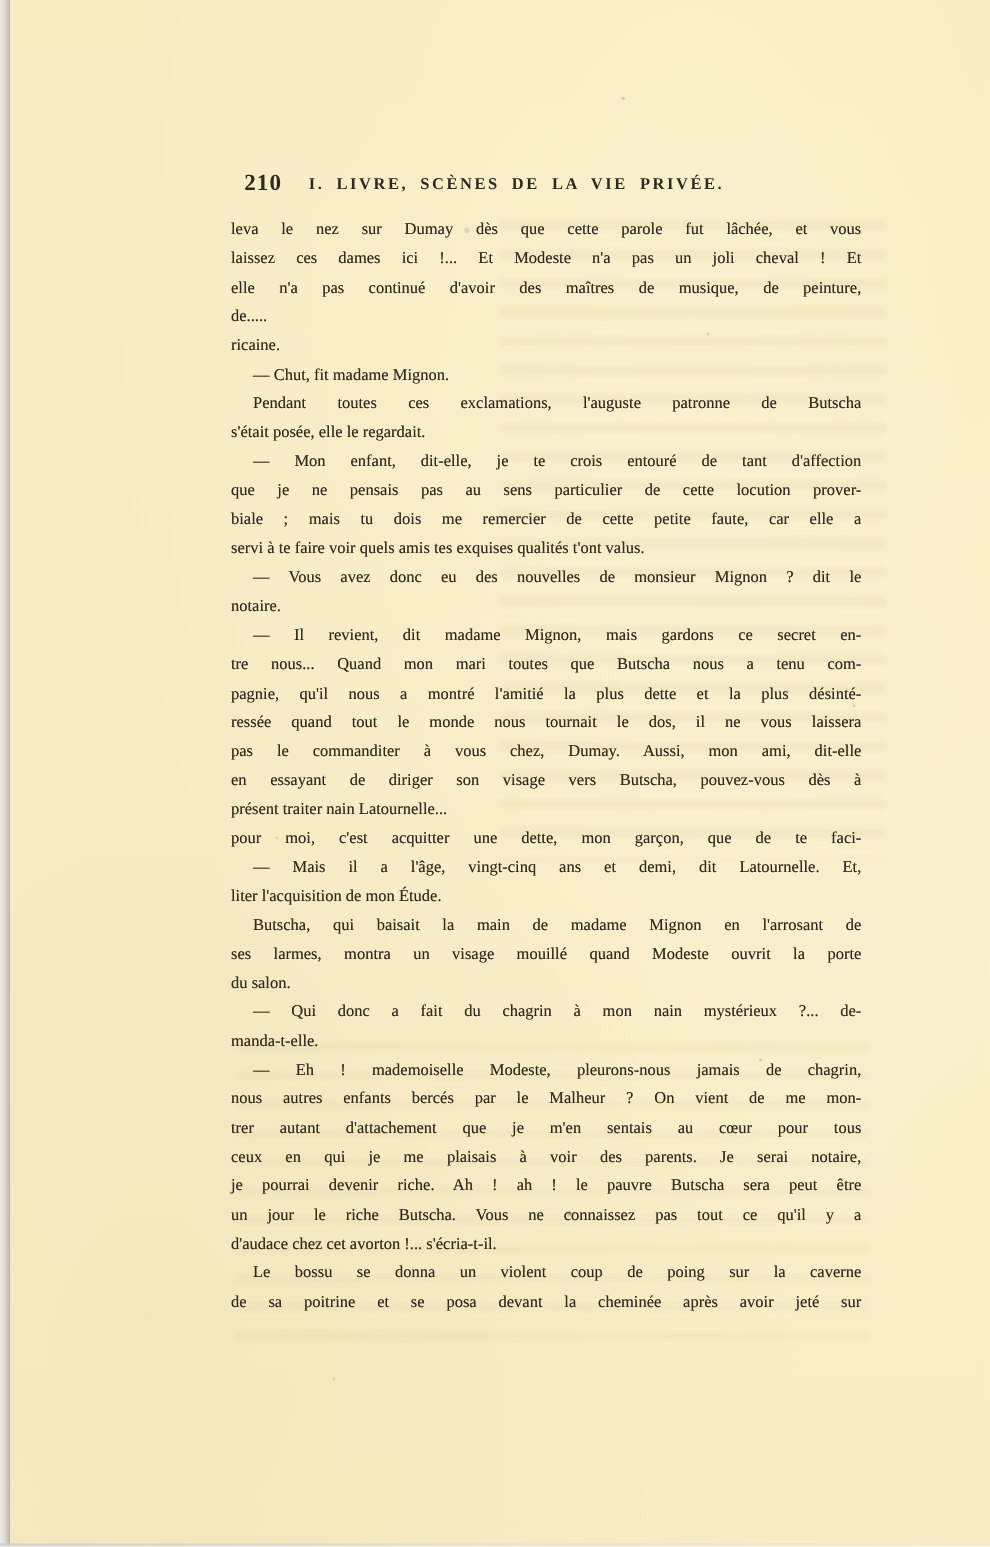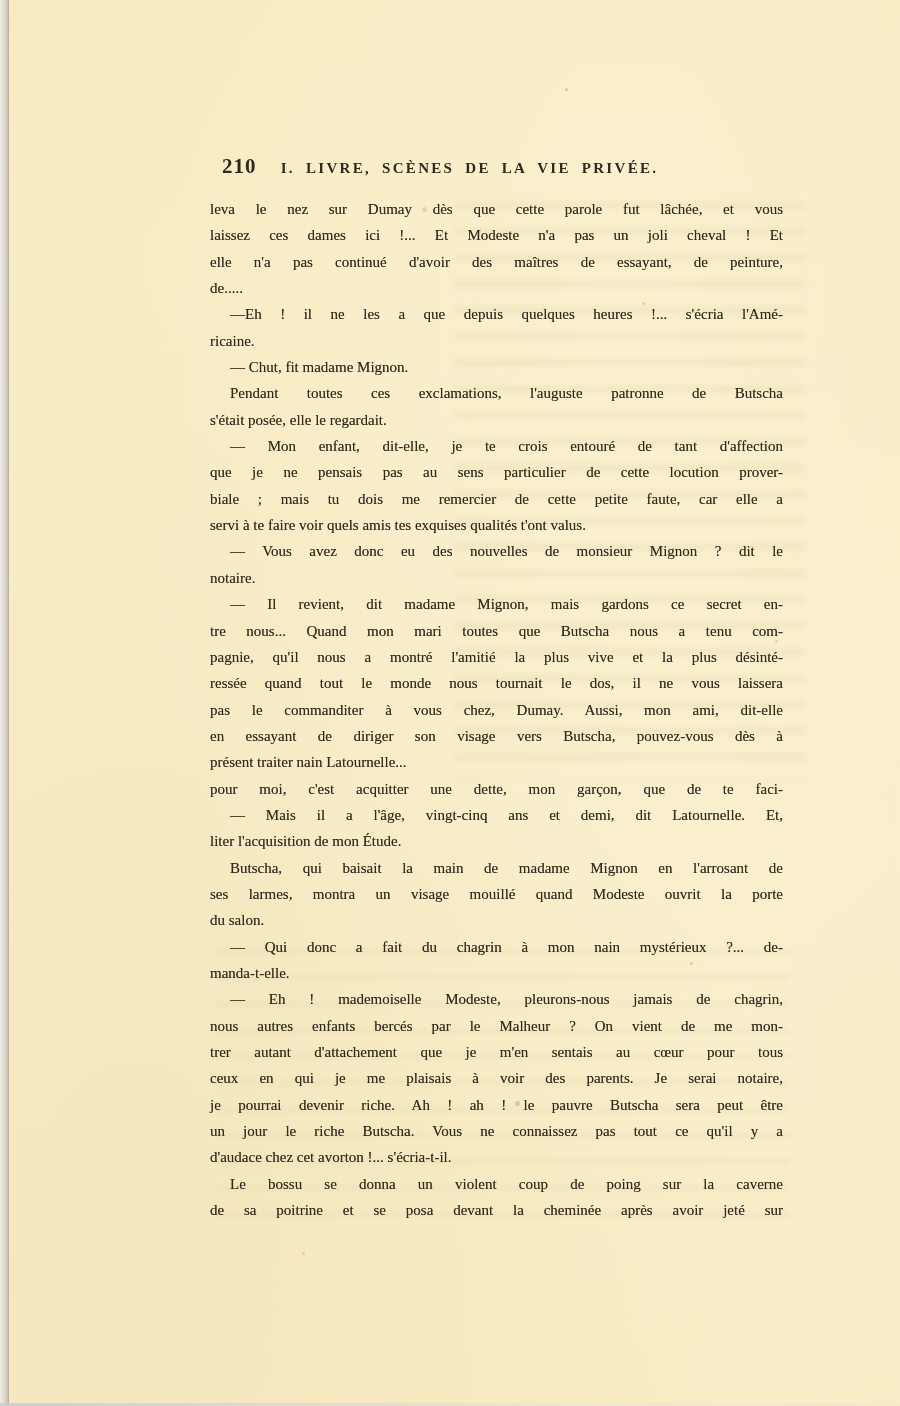--- a/index.html
+++ b/index.html
@@ -87,36 +87,35 @@
   <div class="specks"></div>
 
   <header class="running-head">
     <span class="pagenum">210</span>
     <span class="running-title">I. LIVRE, SCÈNES DE LA VIE PRIVÉE.</span>
   </header>
 
   <main class="body-text">
       <div class="line">leva le nez sur Dumay dès que cette parole fut lâchée, et vous</div>
       <div class="line">laissez ces dames ici !... Et Modeste n'a pas un joli cheval ! Et</div>
-      <div class="line">elle n'a pas continué d'avoir des maîtres de essayant, de peinture,</div>
+      <div class="line">elle n'a pas continué d'avoir des maîtres de musique, de peinture,</div>
       <div class="line end">de.....</div>
-      <div class="line indent">—Eh ! il ne les a que depuis quelques heures !... s'écria l'Amé-</div>
       <div class="line end">ricaine.</div>
       <div class="line indent end">— Chut, fit madame Mignon.</div>
       <div class="line indent">Pendant toutes ces exclamations, l'auguste patronne de Butscha</div>
       <div class="line end">s'était posée, elle le regardait.</div>
       <div class="line indent">— Mon enfant, dit-elle, je te crois entouré de tant d'affection</div>
       <div class="line">que je ne pensais pas au sens particulier de cette locution prover-</div>
       <div class="line">biale ; mais tu dois me remercier de cette petite faute, car elle a</div>
       <div class="line end">servi à te faire voir quels amis tes exquises qualités t'ont valus.</div>
       <div class="line indent">— Vous avez donc eu des nouvelles de monsieur Mignon ? dit le</div>
       <div class="line end">notaire.</div>
       <div class="line indent">— Il revient, dit madame Mignon, mais gardons ce secret en-</div>
       <div class="line">tre nous... Quand mon mari toutes que Butscha nous a tenu com-</div>
-      <div class="line">pagnie, qu'il nous a montré l'amitié la plus vive et la plus désinté-</div>
+      <div class="line">pagnie, qu'il nous a montré l'amitié la plus dette et la plus désinté-</div>
       <div class="line">ressée quand tout le monde nous tournait le dos, il ne vous laissera</div>
       <div class="line">pas le commanditer à vous chez, Dumay. Aussi, mon ami, dit-elle</div>
       <div class="line">en essayant de diriger son visage vers Butscha, pouvez-vous dès à</div>
       <div class="line end">présent traiter nain Latournelle...</div>
       <div class="line">pour moi, c'est acquitter une dette, mon garçon, que de te faci-</div>
       <div class="line indent">— Mais il a l'âge, vingt-cinq ans et demi, dit Latournelle. Et,</div>
       <div class="line end">liter l'acquisition de mon Étude.</div>
       <div class="line indent">Butscha, qui baisait la main de madame Mignon en l'arrosant de</div>
       <div class="line">ses larmes, montra un visage mouillé quand Modeste ouvrit la porte</div>
       <div class="line end">du salon.</div>

